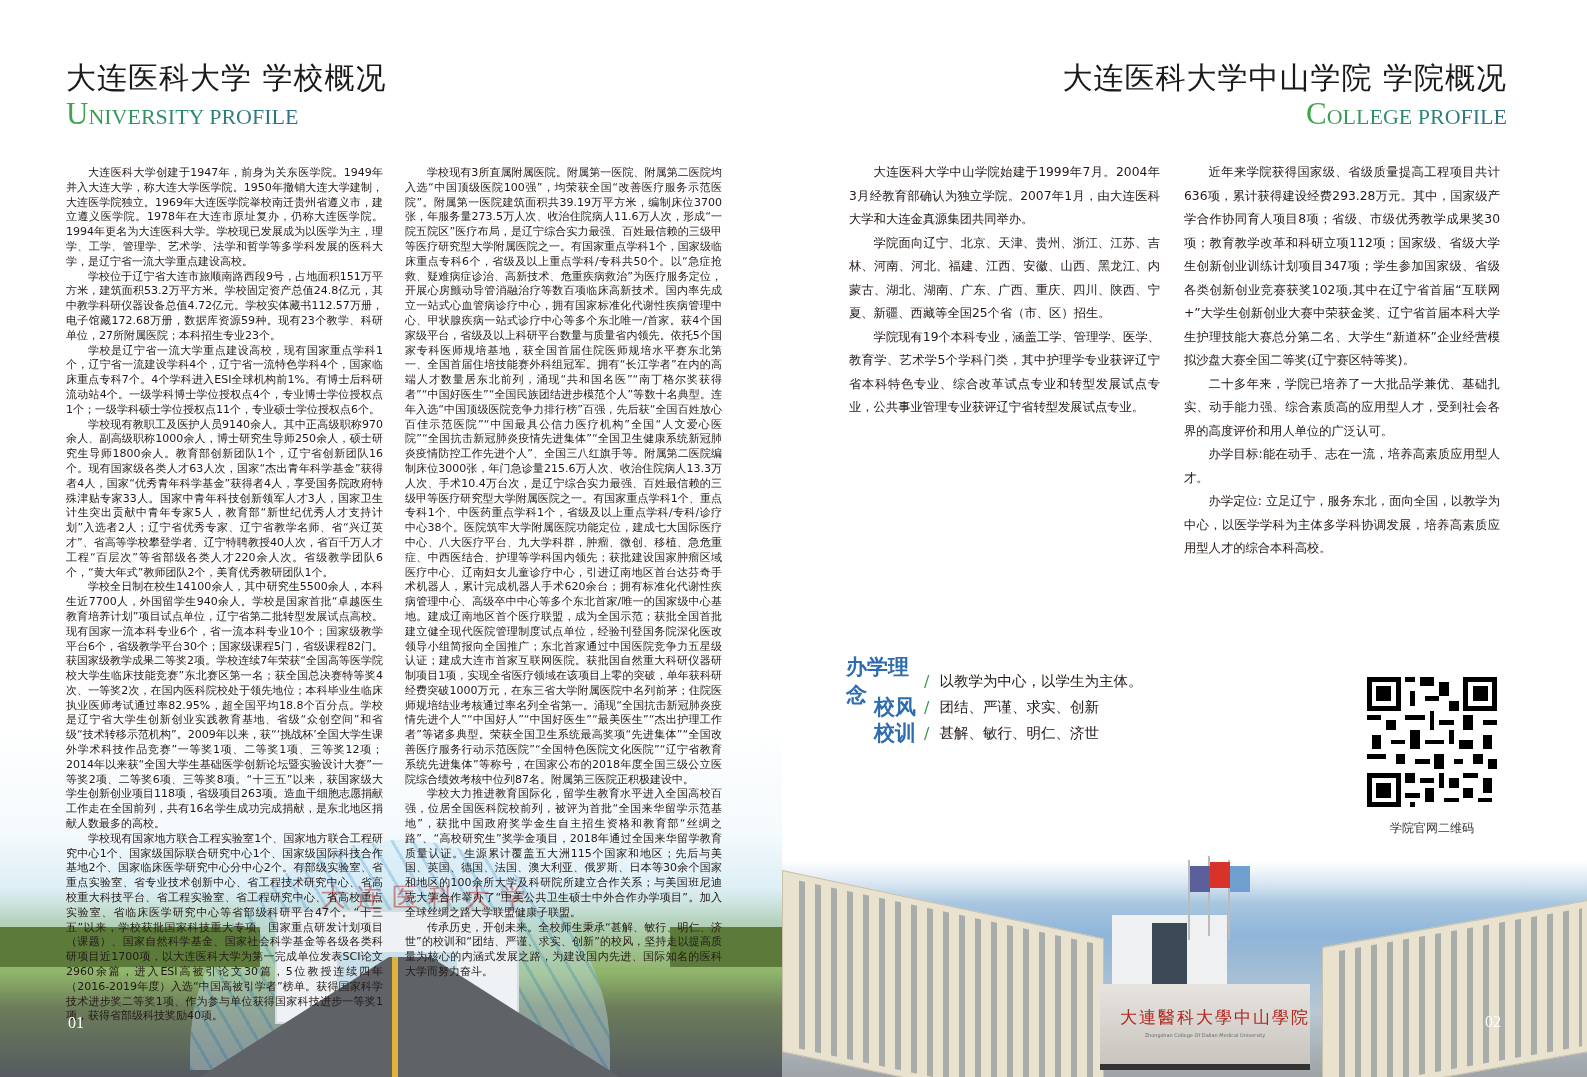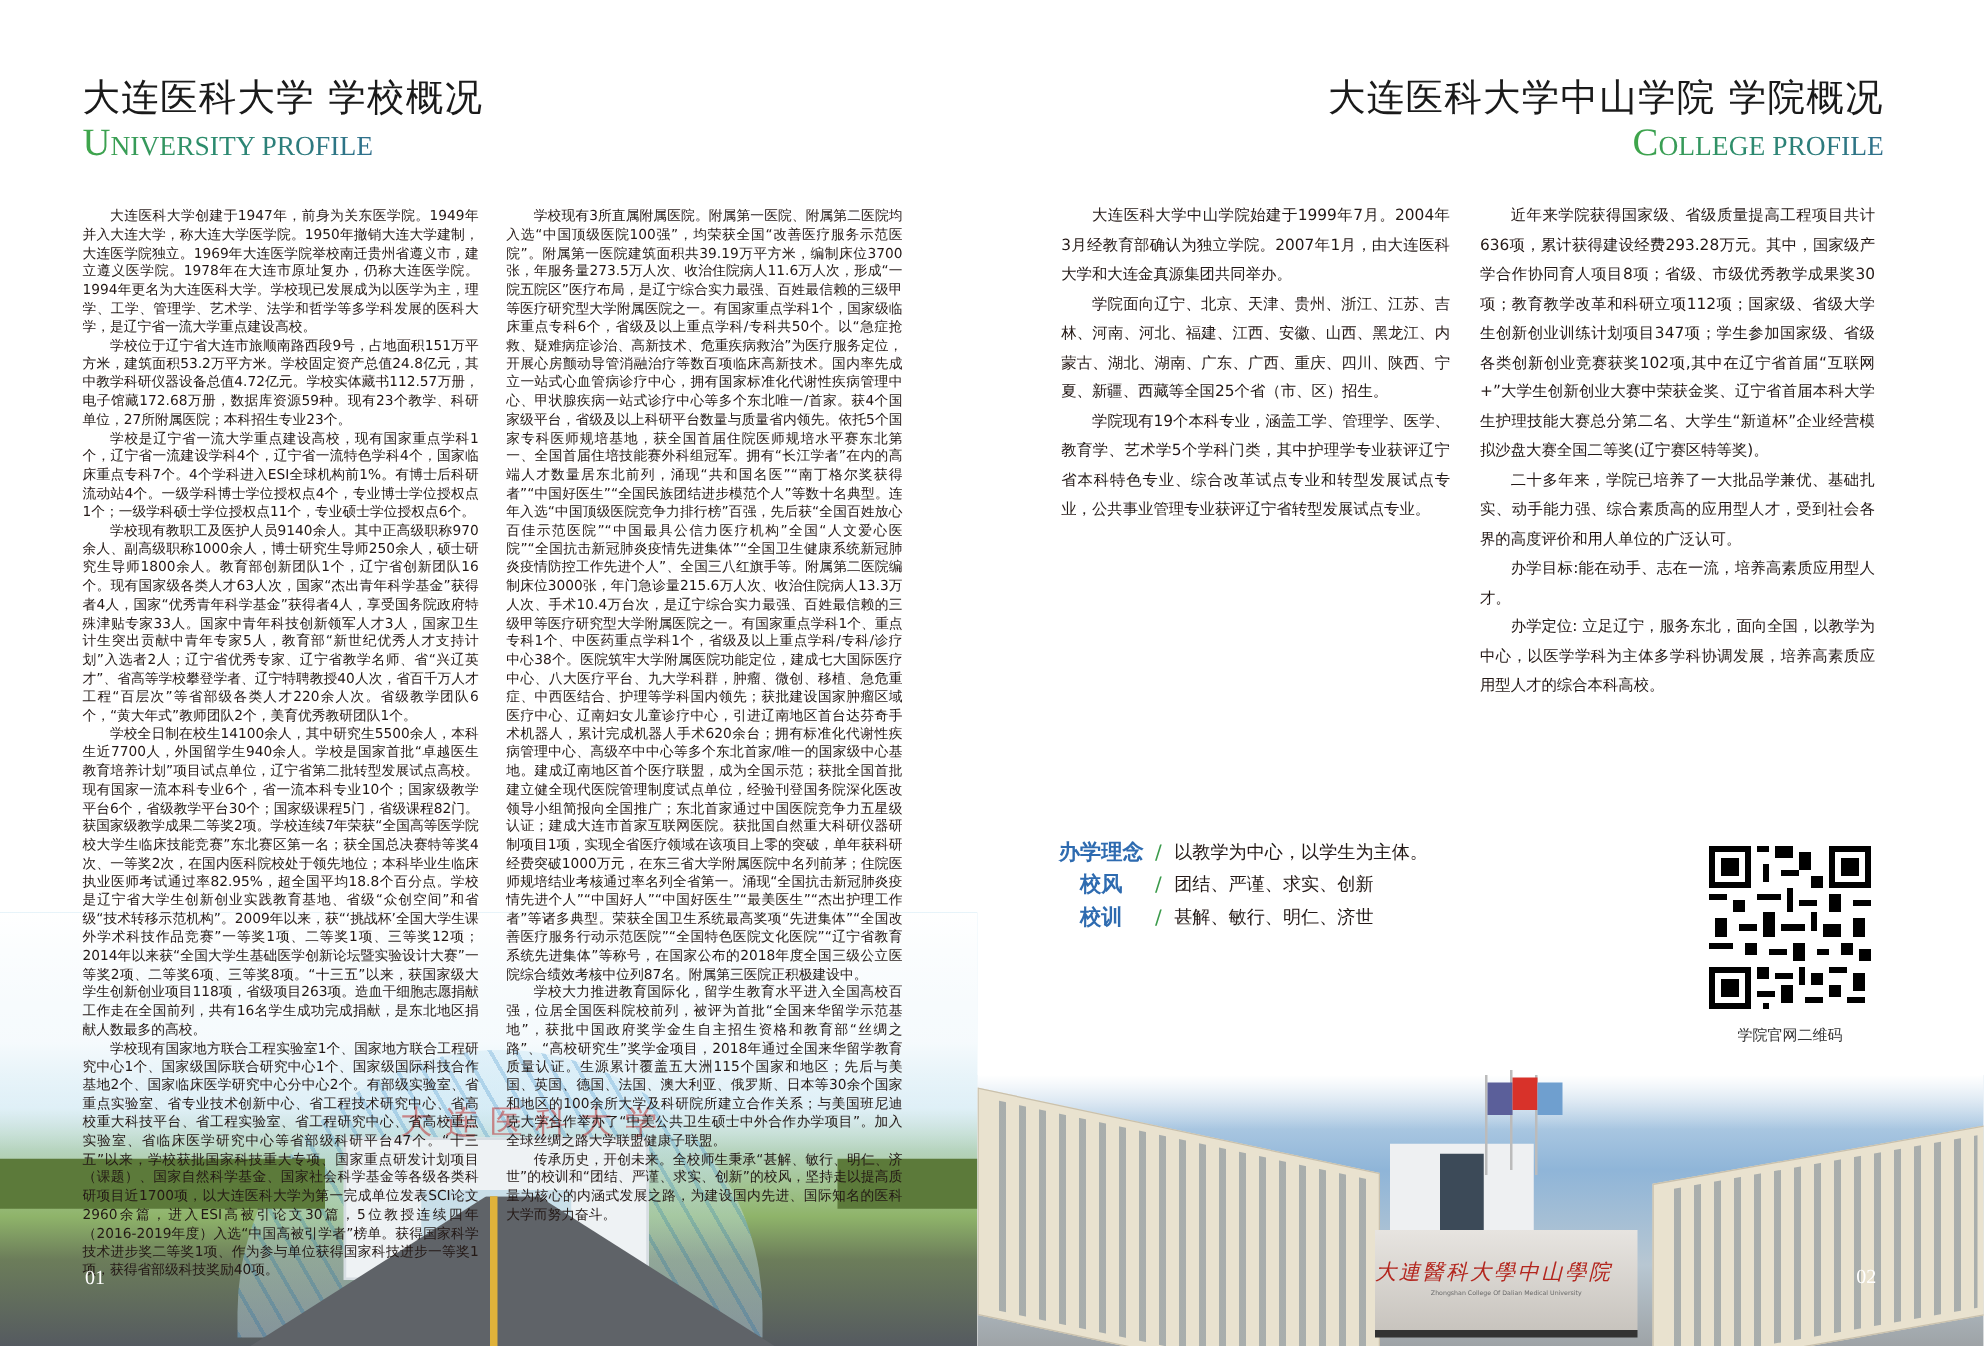--- a/index.html
+++ b/index.html
@@ -29,21 +29,21 @@
     .col p { margin: 0; text-indent: 2em; }
     .col-l1 { left: 66px; top: 166px; width: 317px; }
     .col-l2 { left: 405px; top: 166px; width: 317px; }
     .col-r { font-size: 12.3px; line-height: 23.5px; }
     .col-r1 { left: 67px; top: 161px; width: 311px; }
     .col-r2 { left: 402px; top: 161px; width: 316px; }
 
     
     .motto { position: absolute; left: 64px; top: 668px; }
     .motto-row { display: flex; align-items: center; height: 26px; font-size: 15px; }
-    .motto-label { width: 70px; color: #2e6bb0; font-weight: bold; display: flex; justify-content: center; font-size: 17px; }
+    .motto-label { width: 70px; color: #2e6bb0; font-weight: bold; display: flex; justify-content: flex-end; font-size: 21px; }
     .motto-slash { color: #3a9a4a; margin: 0 10px 0 8px; font-size: 16px; }
     .motto-text { color: #231815; font-size: 14.5px; }
 
     
     .qr { position: absolute; left: 580px; top: 672px; width: 140px; height: 140px; background: #fff; }
     .qr-caption { position: absolute; left: 580px; top: 820px; width: 140px; text-align: center; font-size: 12px; color: #333; }
 
     
     .photo-left { position: absolute; left: 0; top: 730px; width: 930px; height: 347px;
       background:
@@ -66,21 +66,21 @@
     .road { position: absolute; left: 200px; bottom: 0; width: 420px; height: 120px; background: #5f6368;
       clip-path: polygon(45% 0, 55% 0, 100% 100%, 0 100%); }
     .road-line { position: absolute; left: 392px; bottom: 0; width: 6px; height: 120px; background: #e0b23a; }
     .gate-sign { position: absolute; left: 320px; top: 150px; font-family: "DejaVu Serif", serif; font-size: 26px; color: rgba(190,50,50,0.55); letter-spacing: 10px; }
     .hedge { position: absolute; bottom: 110px; height: 40px; background: #5c7a3a; }
     .page-num { position: absolute; font-family: "Liberation Serif", serif; font-size: 16px; color: #fff; text-align: right; }
     .page-num-left { left: 68px; top: 1014px; }
     .page-num-right { left: 703px; top: 1013px; }
 
     .stone { position: absolute; left: 318px; top: 124px; width: 210px; height: 80px; background: linear-gradient(180deg,#e7e4e0,#c8c4be); border-bottom: 6px solid #333; }
-    .stone-cn { position: absolute; left: 0; right: 0; top: 22px; text-align: left; font-family: "DejaVu Serif", serif; font-size: 17px; color: #b3261e; letter-spacing: 2px; font-style: italic; }
+    .stone-cn { position: absolute; left: 0; right: 0; top: 22px; text-align: right; font-family: "DejaVu Serif", serif; font-size: 17px; color: #b3261e; letter-spacing: 2px; }
     .stone-en { position: absolute; left: 0; right: 0; top: 48px; text-align: center; font-size: 5px; color: #6a6a6a; }
     .flag { position: absolute; width: 20px; height: 26px; }
     .pole { position: absolute; width: 2px; height: 80px; background: #bbb; }
     .tower { position: absolute; left: 330px; top: 55px; width: 115px; height: 70px; background: #eef0f2; }
     .tower-glass { position: absolute; left: 40px; top: 8px; width: 35px; height: 62px; background: #3c4a58; }
   </style>
 </head>
 <body>
 
 <div class="page page-left">

